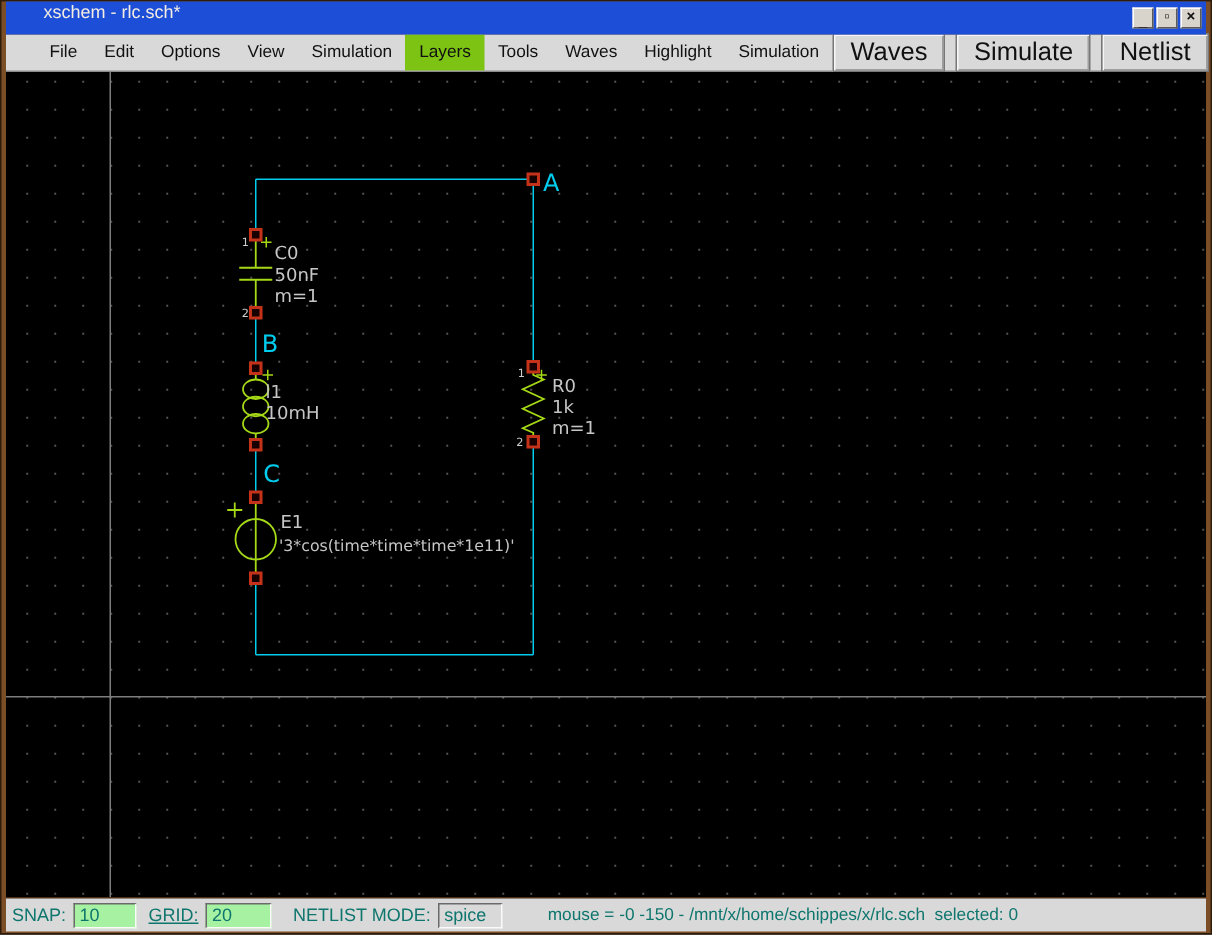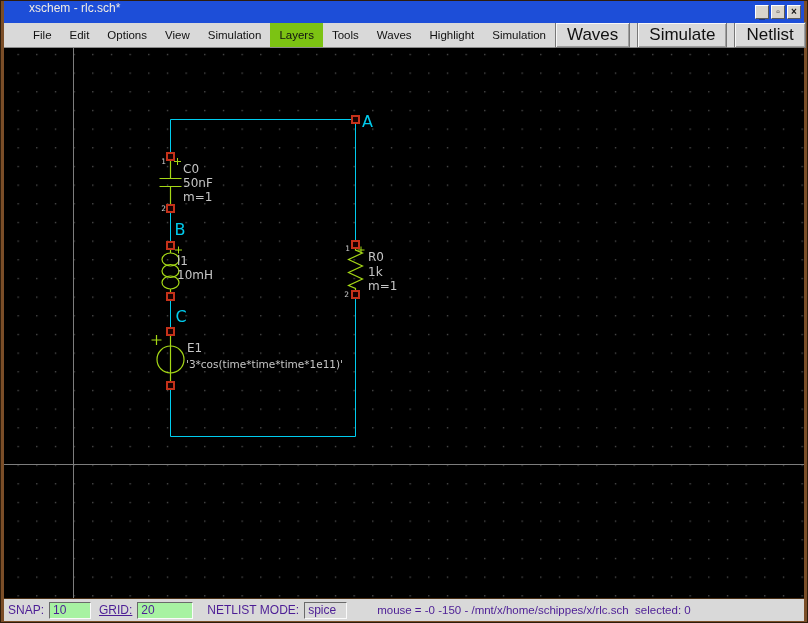--- a/index.html
+++ b/index.html
@@ -38,21 +38,21 @@
     background:#d9d9d9;border:1px solid #777;
     box-shadow:inset 1px 1px 0 #f7f7f7, inset -1px -1px 0 #9f9f9f;
     padding:2px 11px;font-size:17px;color:#111;white-space:nowrap;cursor:default;
   }
   .canvas{
     position:relative;width:800px;height:550px;background:#000;overflow:hidden;
   }
   .canvas svg{position:absolute;left:0;top:0;}
   .statusbar{
     height:23px;background:#d9d9d9;border-top:1px solid #4a2f15;
-    display:flex;align-items:center;font-size:12px;color:#4c1d95;
+    display:flex;align-items:center;font-size:12px;color:#0f766e;
     padding-left:4px;gap:5px;
   }
   .status-input{
     height:17px;border:1px solid;border-color:#6a6a6a #fafafa #fafafa #6a6a6a;
     font-size:12px;display:flex;align-items:center;padding:0 3px;cursor:text;
   }
   .status-input.green{background:#a7f2a2;width:42px;}
   .status-input.gray{background:#d9d9d9;width:43px;}
   .status-label{white-space:pre;}
   .mouse-info{margin-left:25px;font-size:11.5px;white-space:pre;}
@@ -167,19 +167,19 @@
       <text x="362" y="126" font-size="16" fill="#00ccee">A</text>
       <text x="174.5" y="233.5" font-size="16" fill="#00ccee">B</text>
       <text x="175.5" y="320.5" font-size="16" fill="#00ccee">C</text>
     </svg>
   </div>
 
   <div class="statusbar">
     <span class="status-label">SNAP:</span>
     <div class="status-input green">10</div>
     <span class="status-label" style="margin-left:3px;text-decoration:underline;">GRID:</span>
-    <div class="status-input green" style="width:56px;">20</div>
+    <div class="status-input green" style="width:44px;">20</div>
     <span class="status-label" style="margin-left:9px;">NETLIST MODE:</span>
     <div class="status-input gray">spice</div>
     <span class="mouse-info">mouse = -0 -150 - /mnt/x/home/schippes/x/rlc.sch  selected: 0</span>
   </div>
 
 </div>
 
 </body></html>

